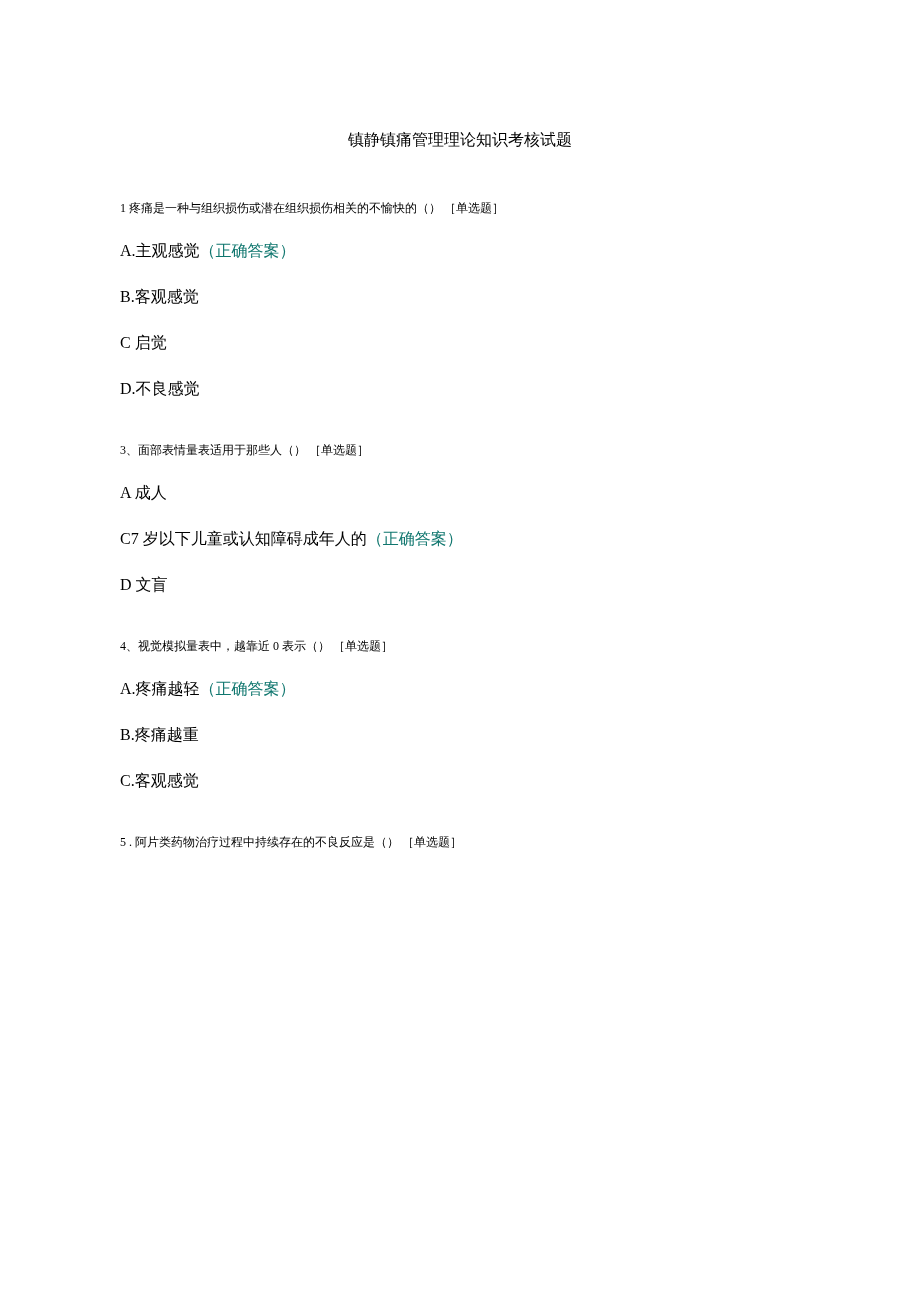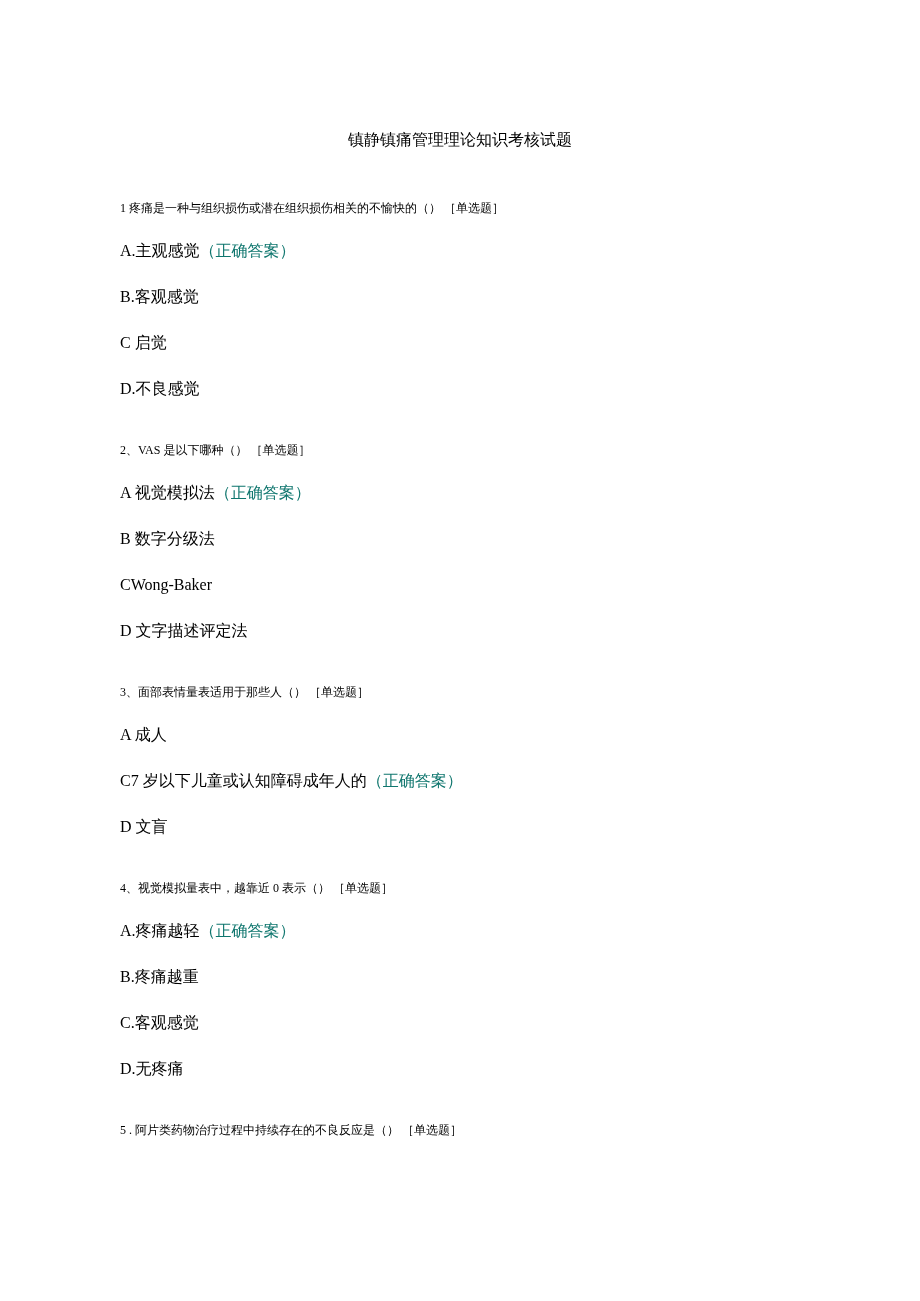--- a/index.html
+++ b/index.html
@@ -49,35 +49,27 @@
 
 <div id="questions-container">
     <div class="question-block">
       <div class="question">1 疼痛是一种与组织损伤或潜在组织损伤相关的不愉快的（） ［单选题］</div>
       <div class="option"><span>A.主观感觉</span><span class="correct">（正确答案）</span></div>
       <div class="option"><span>B.客观感觉</span></div>
       <div class="option"><span>C 启觉</span></div>
       <div class="option"><span>D.不良感觉</span></div>
     </div>
     <div class="question-block">
-      <div class="question">2、VAS 是以下哪种（） ［单选题］</div>
-      <div class="option"><span>A 视觉模拟法</span><span class="correct">（正确答案）</span></div>
-      <div class="option"><span>B 数字分级法</span></div>
-      <div class="option"><span>CWong-Baker</span></div>
-      <div class="option"><span>D 文字描述评定法</span></div>
-    </div>
-    <div class="question-block">
       <div class="question">3、面部表情量表适用于那些人（） ［单选题］</div>
       <div class="option"><span>A 成人</span></div>
       <div class="option"><span>C7 岁以下儿童或认知障碍成年人的</span><span class="correct">（正确答案）</span></div>
       <div class="option"><span>D 文盲</span></div>
     </div>
     <div class="question-block">
       <div class="question">4、视觉模拟量表中，越靠近 0 表示（） ［单选题］</div>
       <div class="option"><span>A.疼痛越轻</span><span class="correct">（正确答案）</span></div>
       <div class="option"><span>B.疼痛越重</span></div>
       <div class="option"><span>C.客观感觉</span></div>
-      <div class="option"><span>D.无疼痛</span></div>
     </div>
     <div class="question-block">
       <div class="question">5  . 阿片类药物治疗过程中持续存在的不良反应是（） ［单选题］</div>
     </div>
   </div>
 
 </body></html>

